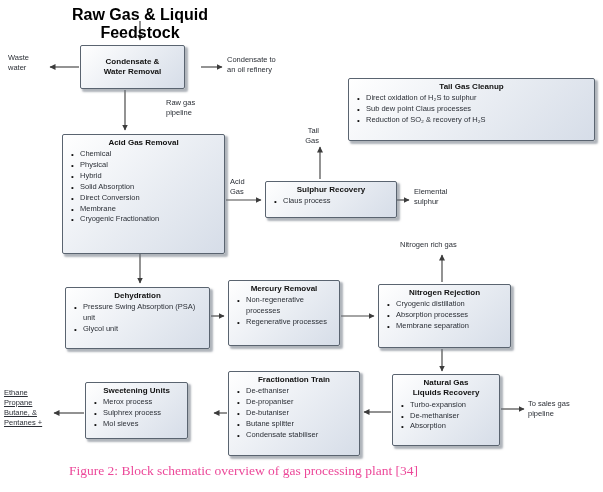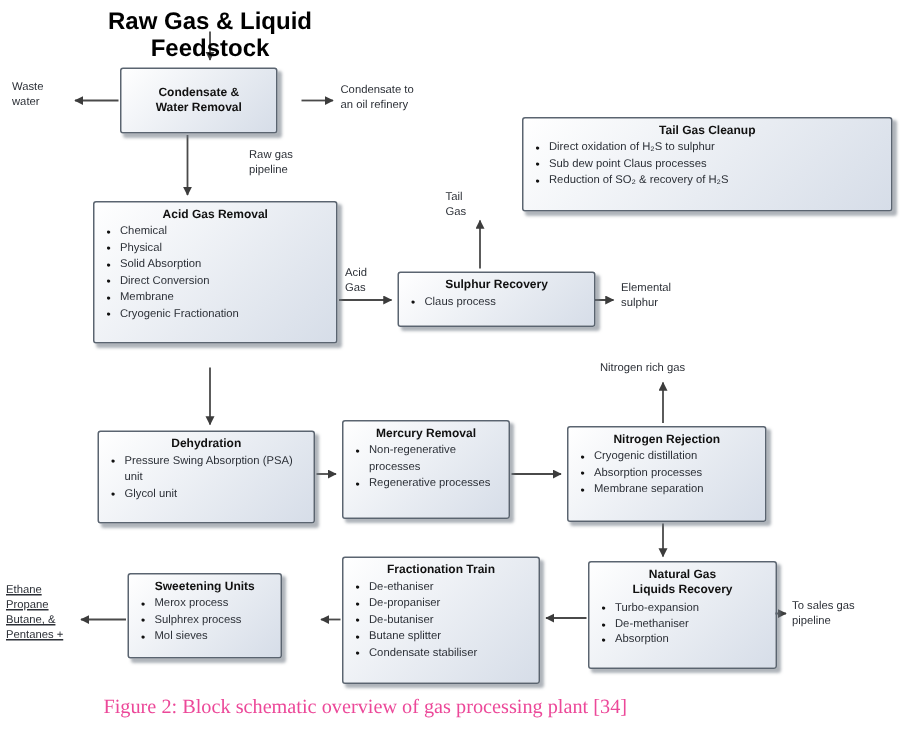--- a/index.html
+++ b/index.html
@@ -114,25 +114,26 @@
 
   <div class="box" style="left:348px;top:78px;width:247px;height:63px;">
     <div class="box-title">Tail Gas Cleanup</div>
     <ul class="box-items">
         <li>Direct oxidation of H₂S to sulphur</li>
         <li>Sub dew point Claus processes</li>
         <li>Reduction of SO₂ &amp; recovery of H₂S</li>
       </ul>
   </div>
 
-  <div class="box" style="left:62px;top:134px;width:163px;height:95px;">
+  <div class="box" style="left:62px;top:134px;width:163px;height:120px;">
     <div class="box-title">Acid Gas Removal</div>
     <ul class="box-items">
         <li>Chemical</li>
         <li>Physical</li>
+        <li>Hybrid</li>
         <li>Solid Absorption</li>
         <li>Direct Conversion</li>
         <li>Membrane</li>
         <li>Cryogenic Fractionation</li>
       </ul>
   </div>
 
   <div class="box" style="left:265px;top:181px;width:132px;height:37px;">
     <div class="box-title">Sulphur Recovery</div>
     <ul class="box-items">
@@ -158,21 +159,21 @@
 
   <div class="box" style="left:378px;top:284px;width:133px;height:64px;">
     <div class="box-title">Nitrogen Rejection</div>
     <ul class="box-items">
         <li>Cryogenic distillation</li>
         <li>Absorption processes</li>
         <li>Membrane separation</li>
       </ul>
   </div>
 
-  <div class="box" style="left:392px;top:374px;width:126px;height:72px;">
+  <div class="box" style="left:392px;top:374px;width:108px;height:72px;">
     <div class="box-title">Natural Gas
 Liquids Recovery</div>
     <ul class="box-items">
         <li>Turbo-expansion</li>
         <li>De-methaniser</li>
         <li>Absorption</li>
       </ul>
   </div>
 
   <div class="box" style="left:228px;top:371px;width:132px;height:85px;">
@@ -196,21 +197,21 @@
   </div>
 
   <div class="stream-label" style="left:8px;top:53px;width:40px;">Waste
 water</div>
   <div class="stream-label" style="left:227px;top:55px;width:70px;">Condensate to
 an oil refinery</div>
   <div class="stream-label" style="left:127px;top:98px;width:45px;margin-left:39px;">Raw gas
 pipeline</div>
   <div class="stream-label" style="left:230px;top:177px;width:28px;">Acid
 Gas</div>
-  <div class="stream-label" style="left:297px;top:126px;width:22px;">Tail
+  <div class="stream-label" style="left:297px;top:126px;width:22px;text-align:right;">Tail
 Gas</div>
   <div class="stream-label" style="left:414px;top:187px;width:55px;">Elemental
 sulphur</div>
   <div class="stream-label" style="left:400px;top:240px;width:90px;">Nitrogen rich gas</div>
   <div class="stream-label" style="left:528px;top:399px;width:66px;">To sales gas
 pipeline</div>
   <div class="stream-label" style="left:4px;top:388px;width:48px;text-decoration:underline;">Ethane
 Propane
 Butane, &amp;
 Pentanes +</div>

